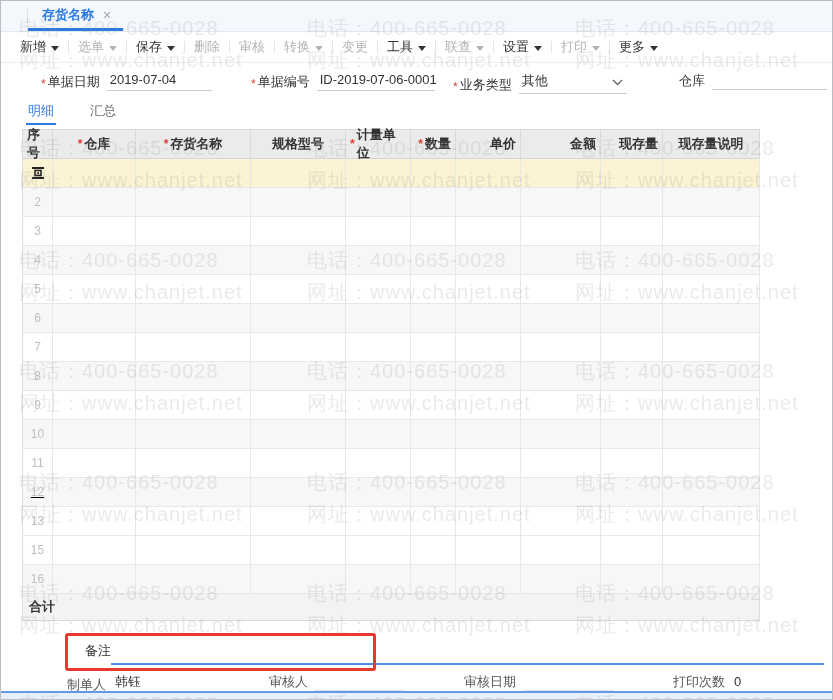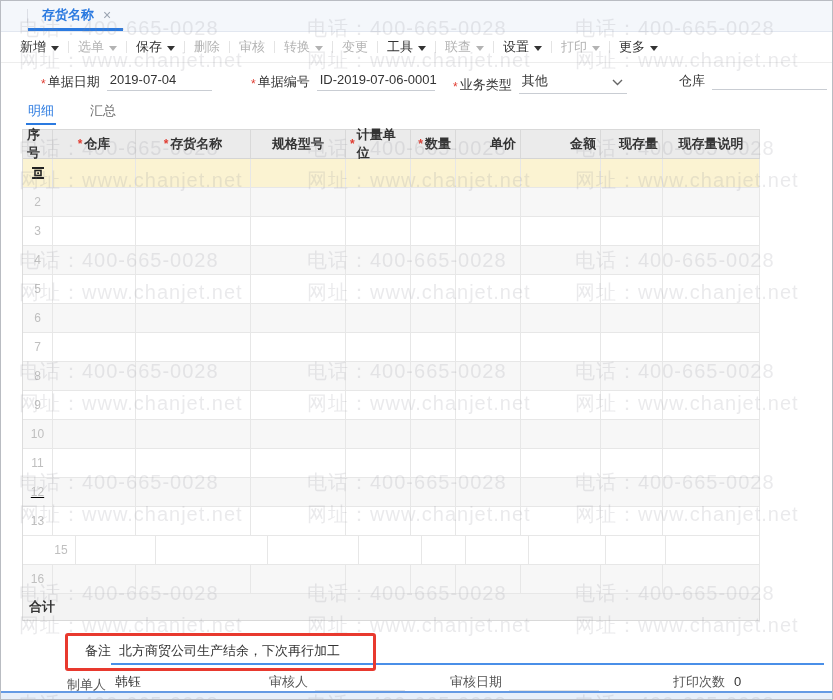--- a/index.html
+++ b/index.html
@@ -402,21 +402,21 @@
           <div class="gc" style="width: 115px;"></div>
           <div class="gc" style="width: 95px;"></div>
           <div class="gc" style="width: 65px;"></div>
           <div class="gc" style="width: 45px;"></div>
           <div class="gc" style="width: 65px;"></div>
           <div class="gc" style="width: 80px;"></div>
           <div class="gc" style="width: 62px;"></div>
           <div class="gc" style="width: 97px;"></div>
         </div>
         <div class="grow">
-          <div class="gc" style="width: 30px; margin-left: 24px;">
+          <div class="gc" style="width: 30px;">
             <span class="rownum">15</span>
           </div>
           <div class="gc" style="width: 83px;"></div>
           <div class="gc" style="width: 115px;"></div>
           <div class="gc" style="width: 95px;"></div>
           <div class="gc" style="width: 65px;"></div>
           <div class="gc" style="width: 45px;"></div>
           <div class="gc" style="width: 65px;"></div>
           <div class="gc" style="width: 80px;"></div>
           <div class="gc" style="width: 62px;"></div>
@@ -438,34 +438,33 @@
         </div>
       </div>
     <div class="gtotal">
       <span>合计</span>
     </div>
   </div>
 
   <div class="remark-underline"></div>
   <div class="remark">
     <span class="remark-label">备注</span>
-    <span class="remark-value">北方商贸公司生产结余，下次再行加工</span>
   </div>
   <div class="redbox"></div>
 
   <div class="footer">
     <div class="ffield" style="left:66px">
       <span class="fflabel">制单人</span>
       <span class="ffvalue">韩钰</span>
     </div>
     <div class="ffield" style="left:268px">
       <span class="fflabel">审核人</span>
       <span class="ffvalue"></span>
     </div>
-    <div class="ffield" style="left:449px">
+    <div class="ffield" style="left:463px">
       <span class="fflabel">审核日期</span>
       <span class="ffvalue"></span>
     </div>
     <div class="ffield" style="left:672px">
       <span class="fflabel">打印次数</span>
       <span class="ffvalue noline">0</span>
     </div>
   </div>
 
   <div class="bottomstrip"></div>

